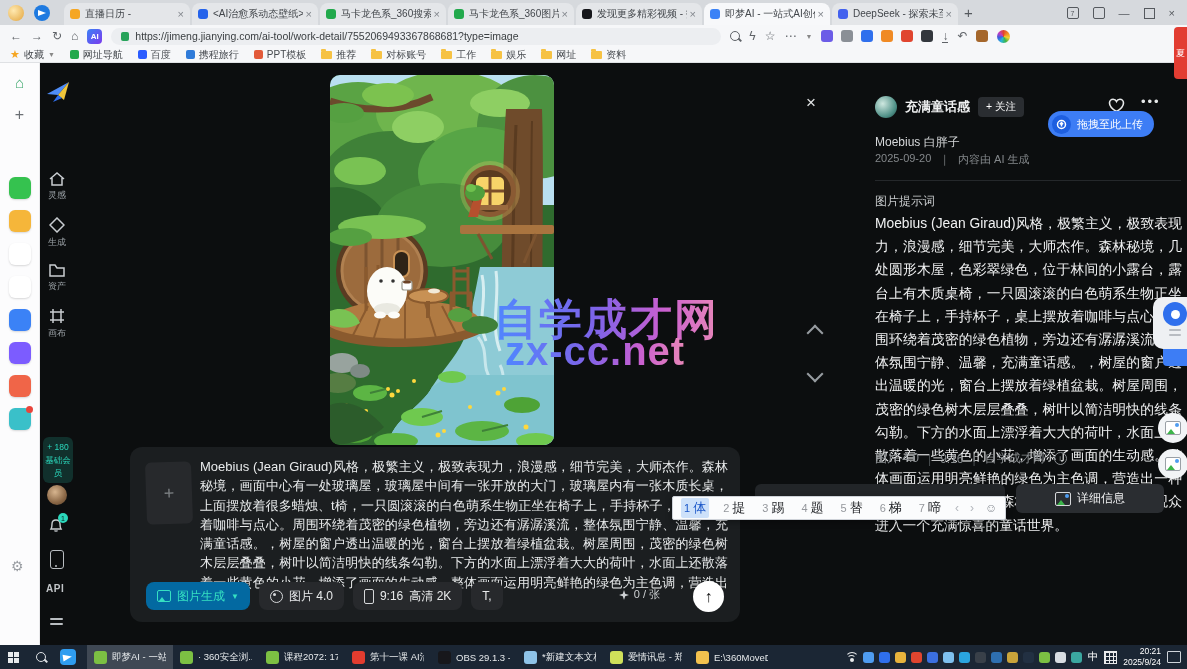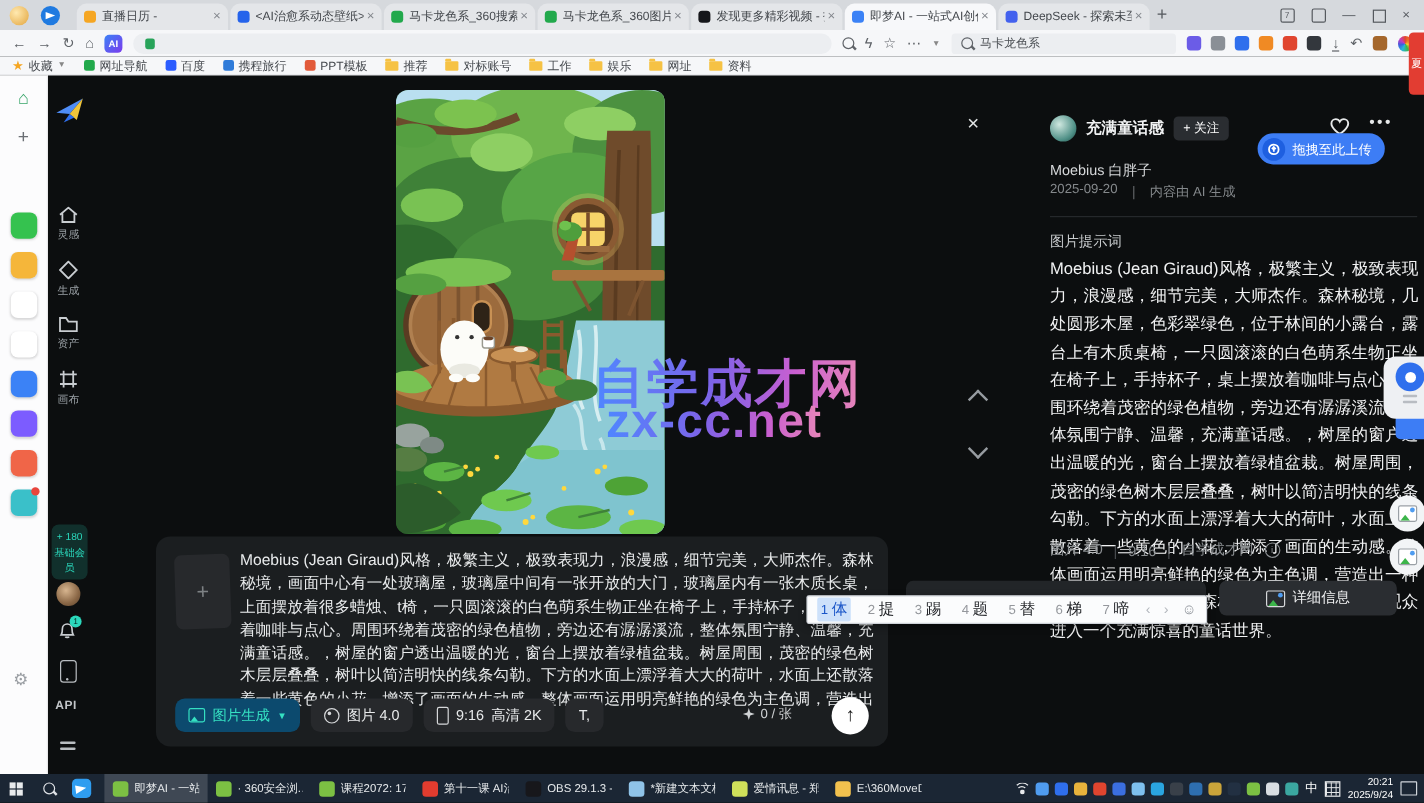--- a/index.html
+++ b/index.html
@@ -117,21 +117,21 @@
           color:#f0f1f2;font-size:12px;display:flex;align-items:center;justify-content:center;gap:6px;}
   
   #composer{position:absolute;left:130px;top:447px;width:610px;height:175px;background:#1b1e20;border-radius:12px;}
   #upbox{position:absolute;left:16px;top:15px;width:46px;height:62px;background:#27292c;border-radius:6px;
          transform:rotate(-2deg);display:flex;align-items:center;justify-content:center;color:#7d8184;font-size:18px;}
   #ctext{position:absolute;left:70px;top:10px;width:528px;max-height:136px;overflow:hidden;
          font-size:13px;line-height:19.3px;color:#e9ebec;text-align:justify;}
   #tools{position:absolute;left:16px;bottom:12px;display:flex;gap:9px;align-items:center;}
   .tool{height:28px;background:#27292c;border-radius:8px;color:#e8eaeb;font-size:12px;
         display:flex;align-items:center;gap:6px;padding:0 11px;}
-  .tool.accent{background:#0c4a6e;color:#35e0c2;}
+  .tool.accent{background:#0369a1;color:#35e0c2;}
   .tool-img-ic{width:12px;height:10px;border:1.5px solid #35e0c2;border-radius:2px;position:relative;}
   .tool-img-ic::after{content:"";position:absolute;left:1px;bottom:0;border-left:3px solid transparent;
         border-right:3px solid transparent;border-bottom:4px solid #35e0c2;}
   .tool-circle{width:11px;height:11px;border:1.5px solid #d6d8da;border-radius:50%;position:relative;}
   .tool-circle::after{content:"";position:absolute;left:2px;top:2px;width:3px;height:3px;border-radius:50%;background:#d6d8da;}
   .tool-phone{width:8px;height:13px;border:1.5px solid #d6d8da;border-radius:2px;}
   .tiny-caret{font-size:8px;color:#35e0c2;}
   #credits{position:absolute;right:80px;bottom:20px;color:#cfd2d4;font-size:11px;display:flex;align-items:center;gap:5px;}
   #send{position:absolute;right:16px;bottom:10px;width:31px;height:31px;border-radius:50%;background:#fff;
         color:#111;font-size:16px;font-weight:bold;display:flex;align-items:center;justify-content:center;}
@@ -245,30 +245,27 @@
 </div>
 
 <div id="toolbar">
   <span class="nav-ic">←</span>
   <span class="nav-ic">→</span>
   <span class="nav-ic">↻</span>
   <span class="nav-ic">⌂</span>
   <span class="ai-chip">AI</span>
   <div class="urlbar">
     <span class="lock"></span>
+    <span class="url-txt">https://jimeng.jianying.com/ai-tool/work-detail/7552069493367868681?type=image</span>
   </div>
   <span class="mag"></span>
   <span class="nav-ic">ϟ</span>
   <span class="nav-ic">☆</span>
   <span class="nav-ic">⋯</span>
   <span class="caret">▼</span>
-  <div class="searchbox">
-    <span class="mag"></span>
-    <span>马卡龙色系</span>
-  </div>
   <div style="display:flex;gap:8px;align-items:center;">
 
   <span class="ext-dot" style="background: rgb(107, 92, 231);"></span>
       <span class="ext-dot" style="background: rgb(138, 143, 150);"></span>
       <span class="ext-dot" style="background: rgb(47, 111, 237);"></span>
       <span class="ext-dot" style="background: rgb(240, 138, 36);"></span>
       <span class="ext-dot" style="background: rgb(224, 69, 47);"></span>
       <span class="ext-dot" style="background: rgb(51, 55, 61);"></span>
     </div>
   <span class="nav-ic" style="border-bottom:1.5px solid #5f6368;">↓</span>

